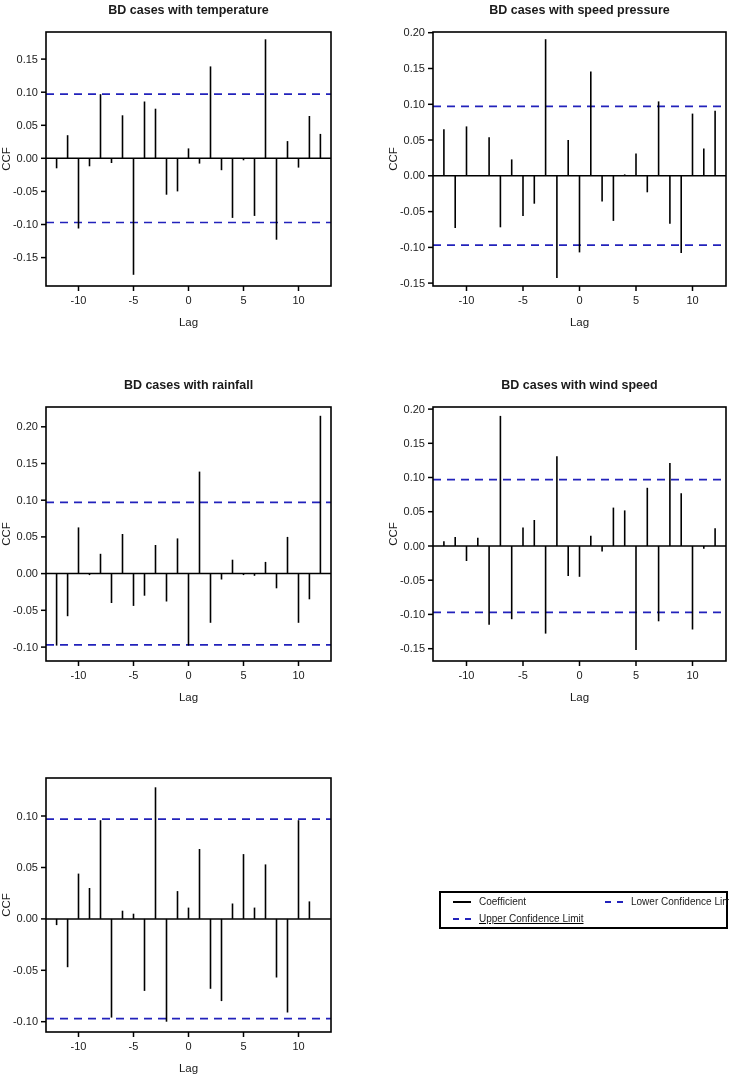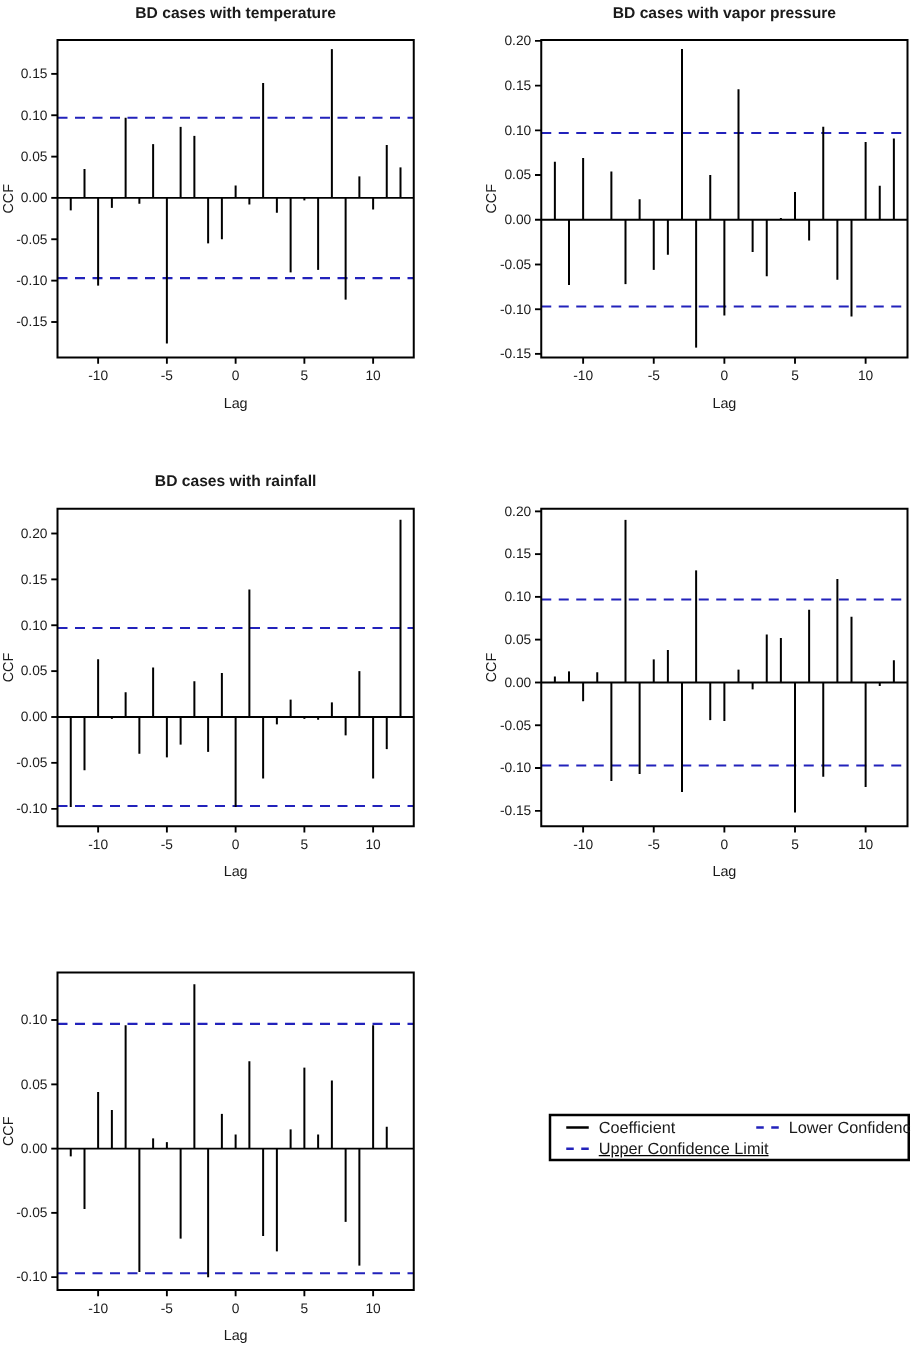--- a/index.html
+++ b/index.html
@@ -22,21 +22,21 @@
   svg text.tick { font-family: "Liberation Sans", sans-serif; font-size: 11px; fill: #1a1a1a; }
   svg text.axl  { font-family: "Liberation Sans", sans-serif; font-size: 11.5px; fill: #1a1a1a; }
 
   #legend-box {
     position: absolute; left: 439px; top: 891px; width: 289px; height: 38px;
     border: 2px solid #000; box-sizing: border-box;
     display: grid; grid-template-columns: 152px 1fr; grid-template-rows: 17px 17px;
     align-items: center; padding: 0 4px;
   }
   .legend-item { display: flex; align-items: center; gap: 8px; white-space: nowrap; }
-  .legend-item .lbl { font-size: 13px; color: #1a1a1a; }
+  .legend-item .lbl { font-size: 10px; color: #1a1a1a; }
   .sample { display: inline-block; width: 18px; height: 0; flex: 0 0 18px; margin-left: 8px; }
   .sample.solid  { border-top: 2px solid #000; }
   .sample.dashed { border-top: 2px dashed #2222bb; }
   .li-coef  { grid-column: 1; grid-row: 1; }
   .li-lower { grid-column: 2; grid-row: 1; }
   .li-upper { grid-column: 1; grid-row: 2; text-decoration: underline; }
 </style>
 </head>
 <body>
 
@@ -97,21 +97,21 @@
         <line x1="243.5" y1="266.0" x2="243.5" y2="271.0" stroke="#000000" stroke-width="1.5"></line>
         <text x="243.5" y="284" text-anchor="middle" class="tick">5</text>
         <line x1="298.5" y1="266.0" x2="298.5" y2="271.0" stroke="#000000" stroke-width="1.5"></line>
         <text x="298.5" y="284" text-anchor="middle" class="tick">10</text>
         <text x="188.5" y="306" text-anchor="middle" class="axl">Lag</text>
         <text transform="translate(10,139.0) rotate(-90)" text-anchor="middle" class="axl">CCF</text>
       </svg>
   </div>
 
   <div class="cell rightcol" style="left:365px; top:0;">
-    <div class="chart-title">BD cases with vapor pressure</div>
+    <div class="chart-title">BD cases with speed pressure</div>
     <svg width="364" height="320">
         <line x1="68.0" y1="86.4" x2="361.0" y2="86.4" stroke="#2222bb" stroke-width="1.7" stroke-dasharray="8 6"></line>
         <line x1="68.0" y1="225.2" x2="361.0" y2="225.2" stroke="#2222bb" stroke-width="1.7" stroke-dasharray="8 6"></line>
         <line x1="68.0" y1="155.8" x2="361.0" y2="155.8" stroke="#000000" stroke-width="1.5"></line>
         <line x1="78.9" y1="155.8" x2="78.9" y2="109.3" stroke="#000000" stroke-width="1.6"></line>
         <line x1="90.2" y1="155.8" x2="90.2" y2="208.0" stroke="#000000" stroke-width="1.6"></line>
         <line x1="101.5" y1="155.8" x2="101.5" y2="106.4" stroke="#000000" stroke-width="1.6"></line>
         <line x1="124.1" y1="155.8" x2="124.1" y2="117.2" stroke="#000000" stroke-width="1.6"></line>
         <line x1="135.4" y1="155.8" x2="135.4" y2="207.3" stroke="#000000" stroke-width="1.6"></line>
         <line x1="146.7" y1="155.8" x2="146.7" y2="139.4" stroke="#000000" stroke-width="1.6"></line>
@@ -220,20 +220,21 @@
         <line x1="243.5" y1="266.0" x2="243.5" y2="271.0" stroke="#000000" stroke-width="1.5"></line>
         <text x="243.5" y="284" text-anchor="middle" class="tick">5</text>
         <line x1="298.5" y1="266.0" x2="298.5" y2="271.0" stroke="#000000" stroke-width="1.5"></line>
         <text x="298.5" y="284" text-anchor="middle" class="tick">10</text>
         <text x="188.5" y="306" text-anchor="middle" class="axl">Lag</text>
         <text transform="translate(10,139.0) rotate(-90)" text-anchor="middle" class="axl">CCF</text>
       </svg>
   </div>
 
   <div class="cell rightcol" style="left:365px; top:375px;">
+    <div class="chart-title">BD cases with wind speed</div>
     <svg width="364" height="320">
         <line x1="68.0" y1="84.6" x2="361.0" y2="84.6" stroke="#2222bb" stroke-width="1.7" stroke-dasharray="8 6"></line>
         <line x1="68.0" y1="217.4" x2="361.0" y2="217.4" stroke="#2222bb" stroke-width="1.7" stroke-dasharray="8 6"></line>
         <line x1="68.0" y1="151.0" x2="361.0" y2="151.0" stroke="#000000" stroke-width="1.5"></line>
         <line x1="78.9" y1="151.0" x2="78.9" y2="146.2" stroke="#000000" stroke-width="1.6"></line>
         <line x1="90.2" y1="151.0" x2="90.2" y2="142.1" stroke="#000000" stroke-width="1.6"></line>
         <line x1="101.5" y1="151.0" x2="101.5" y2="166.0" stroke="#000000" stroke-width="1.6"></line>
         <line x1="112.8" y1="151.0" x2="112.8" y2="142.8" stroke="#000000" stroke-width="1.6"></line>
         <line x1="124.1" y1="151.0" x2="124.1" y2="229.7" stroke="#000000" stroke-width="1.6"></line>
         <line x1="135.4" y1="151.0" x2="135.4" y2="20.9" stroke="#000000" stroke-width="1.6"></line>

